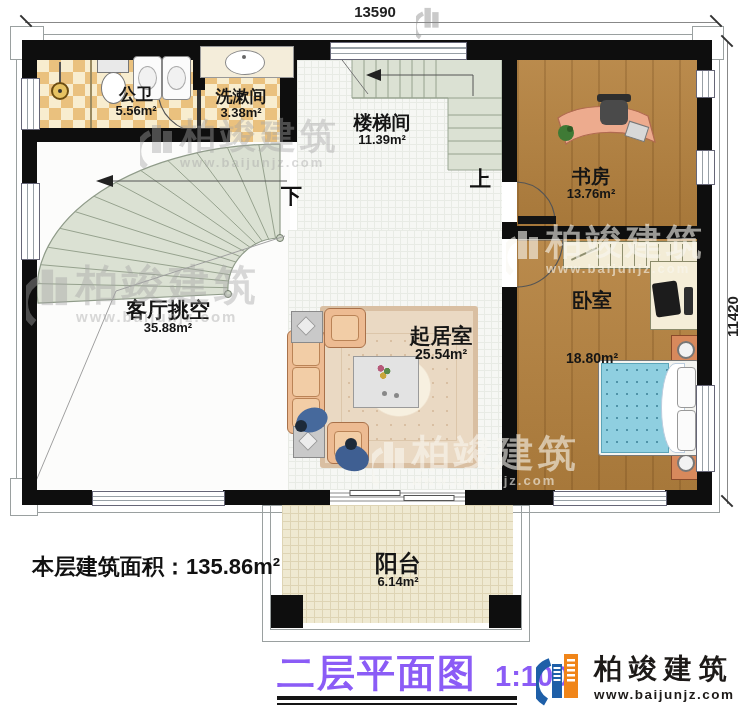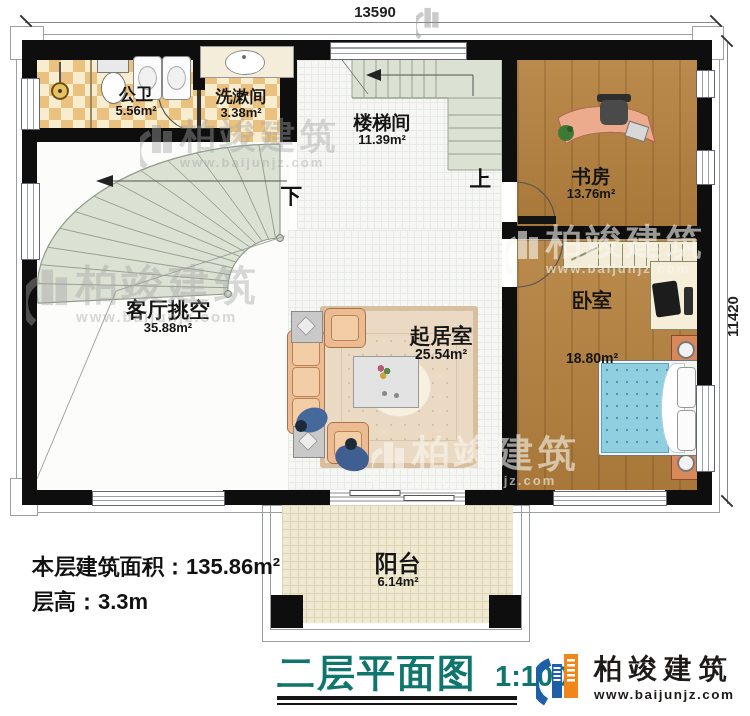--- a/index.html
+++ b/index.html
@@ -41,21 +41,21 @@
   .tick{position:absolute;width:16px;height:2px;background:#333;transform:rotate(45deg);z-index:9;}
   
   .wm{position:absolute;display:flex;align-items:center;gap:6px;z-index:8;pointer-events:none;}
   .wm .wmname{font-weight:bold;letter-spacing:4px;line-height:1;}
   .wm .wmurl{font-weight:bold;font-size:13px;letter-spacing:2px;line-height:1.4;}
   .wm svg{flex:0 0 auto;}
   .wm-gray{color:rgba(165,165,165,0.42);}
   .wm-light{color:rgba(248,246,240,0.60);}
   
   .info{position:absolute;z-index:9;font-weight:bold;color:#111;}
-  .titleblock{position:absolute;z-index:9;display:flex;align-items:baseline;gap:18px;color:#0f766e;}
+  .titleblock{position:absolute;z-index:9;display:flex;align-items:baseline;gap:18px;color:#8b5cf6;}
   .titleblock .tname{font-weight:bold;font-size:38px;letter-spacing:2px;}
   .titleblock .tscale{font-weight:bold;font-size:29px;}
   .tunder{position:absolute;background:#151515;z-index:9;}
   .logo{position:absolute;z-index:9;display:flex;align-items:center;gap:8px;}
   .logo .lname{font-weight:900;font-size:28px;letter-spacing:7px;color:#1d1a18;line-height:1;}
   .logo .lurl{font-weight:bold;font-size:13.5px;letter-spacing:1.5px;color:#1d1a18;margin-top:4px;}
   .cushion{position:absolute;background:#f2cda6;border:1px solid #ba8356;border-radius:4px;}
   .sidetbl{position:absolute;background:#c9c9c9;border:1px solid #8a8a8a;z-index:2;}
   .sidetbl div{position:absolute;left:7px;top:7px;width:12px;height:12px;background:#ececec;border:1px solid #9a9a9a;transform:rotate(45deg);}
   .nstand{position:absolute;background:#d8895c;border:1px solid #8a4a2a;z-index:2;}
@@ -306,21 +306,20 @@
   </div>
   <div class="abs" style="left:416px;top:2px;z-index:8;color:rgba(150,150,150,0.5);">
     <svg width="24" height="40" viewBox="0 0 34 52">
         <path d="M6 48 A20 20 0 0 1 10 14" stroke="currentColor" stroke-width="6" fill="none"></path>
         <rect x="12" y="6" width="9" height="28" fill="currentColor"></rect>
         <rect x="23" y="12" width="9" height="22" fill="currentColor"></rect>
       </svg>
   </div>
 
   <div class="info" style="left:32px;top:552px;font-size:22px;">本层建筑面积：135.86m²</div>
-  <div class="info" style="left:32px;top:587px;font-size:22px;">层高：3.3m</div>
 
   <div class="titleblock" style="left:277px;top:648px;">
     <span class="tname">二层平面图</span>
     <span class="tscale">1:100</span>
   </div>
   <div class="tunder" style="left:277px;top:696px;width:240px;height:4px;"></div>
   <div class="tunder" style="left:277px;top:703px;width:240px;height:2px;"></div>
 
   <div class="logo" style="left:536px;top:650px;">
     <svg width="50" height="56" viewBox="0 0 50 56">

